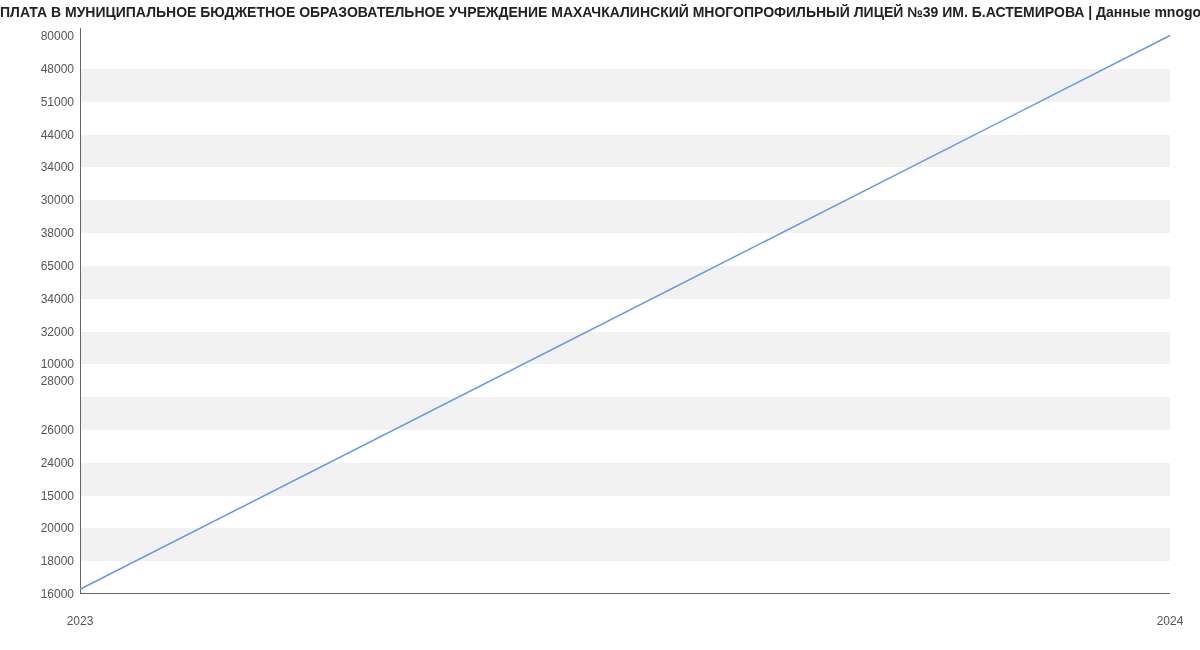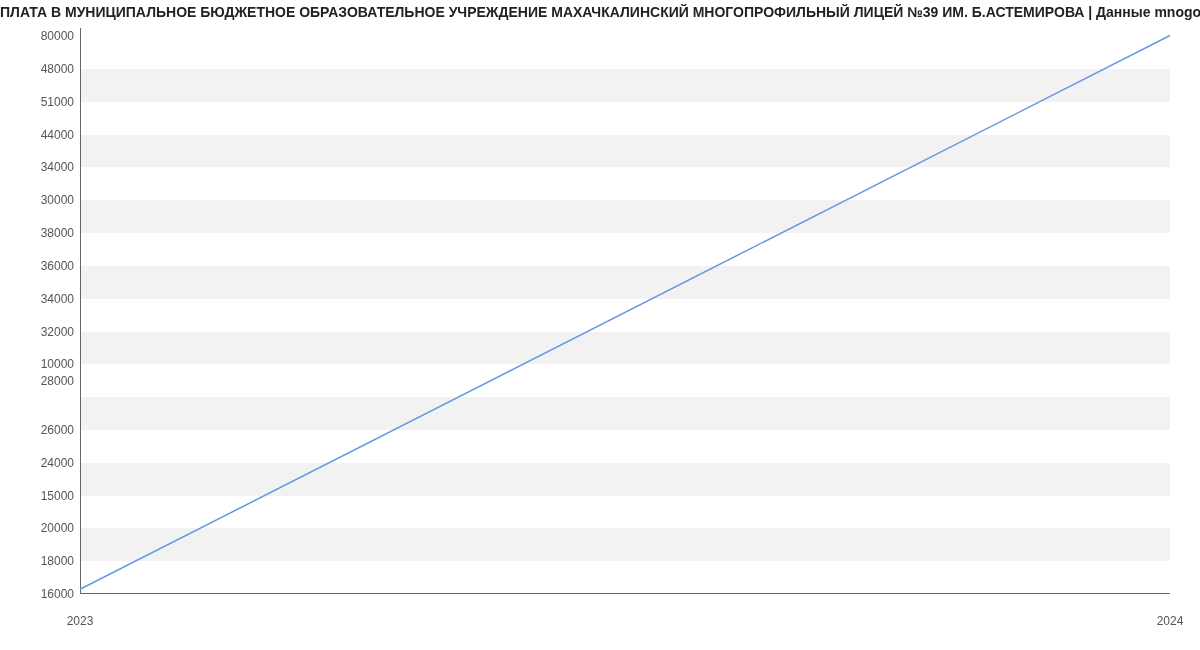--- a/index.html
+++ b/index.html
@@ -95,21 +95,21 @@
       <div class="y-tick-label" style="top: 594px;">16000</div>
       <div class="y-tick-label" style="top: 561.188px;">18000</div>
       <div class="y-tick-label" style="top: 528.377px;">20000</div>
       <div class="y-tick-label" style="top: 495.565px;">15000</div>
       <div class="y-tick-label" style="top: 462.754px;">24000</div>
       <div class="y-tick-label" style="top: 429.942px;">26000</div>
       <div class="y-tick-label" style="top: 381px;">28000</div>
       <div class="y-tick-label" style="top: 364.319px;">10000</div>
       <div class="y-tick-label" style="top: 331.507px;">32000</div>
       <div class="y-tick-label" style="top: 298.696px;">34000</div>
-      <div class="y-tick-label" style="top: 265.884px;">36000</div>
+      <div class="y-tick-label" style="top: 265.884px;">65000</div>
       <div class="y-tick-label" style="top: 233.072px;">38000</div>
       <div class="y-tick-label" style="top: 200.261px;">30000</div>
       <div class="y-tick-label" style="top: 167.449px;">34000</div>
       <div class="y-tick-label" style="top: 134.638px;">44000</div>
       <div class="y-tick-label" style="top: 101.826px;">51000</div>
       <div class="y-tick-label" style="top: 69.0145px;">48000</div>
       <div class="y-tick-label" style="top: 36.2029px;">80000</div>
     </div>
   <div id="x-axis-labels">
       <div class="x-tick-label" style="left: 80px;">2023</div>

